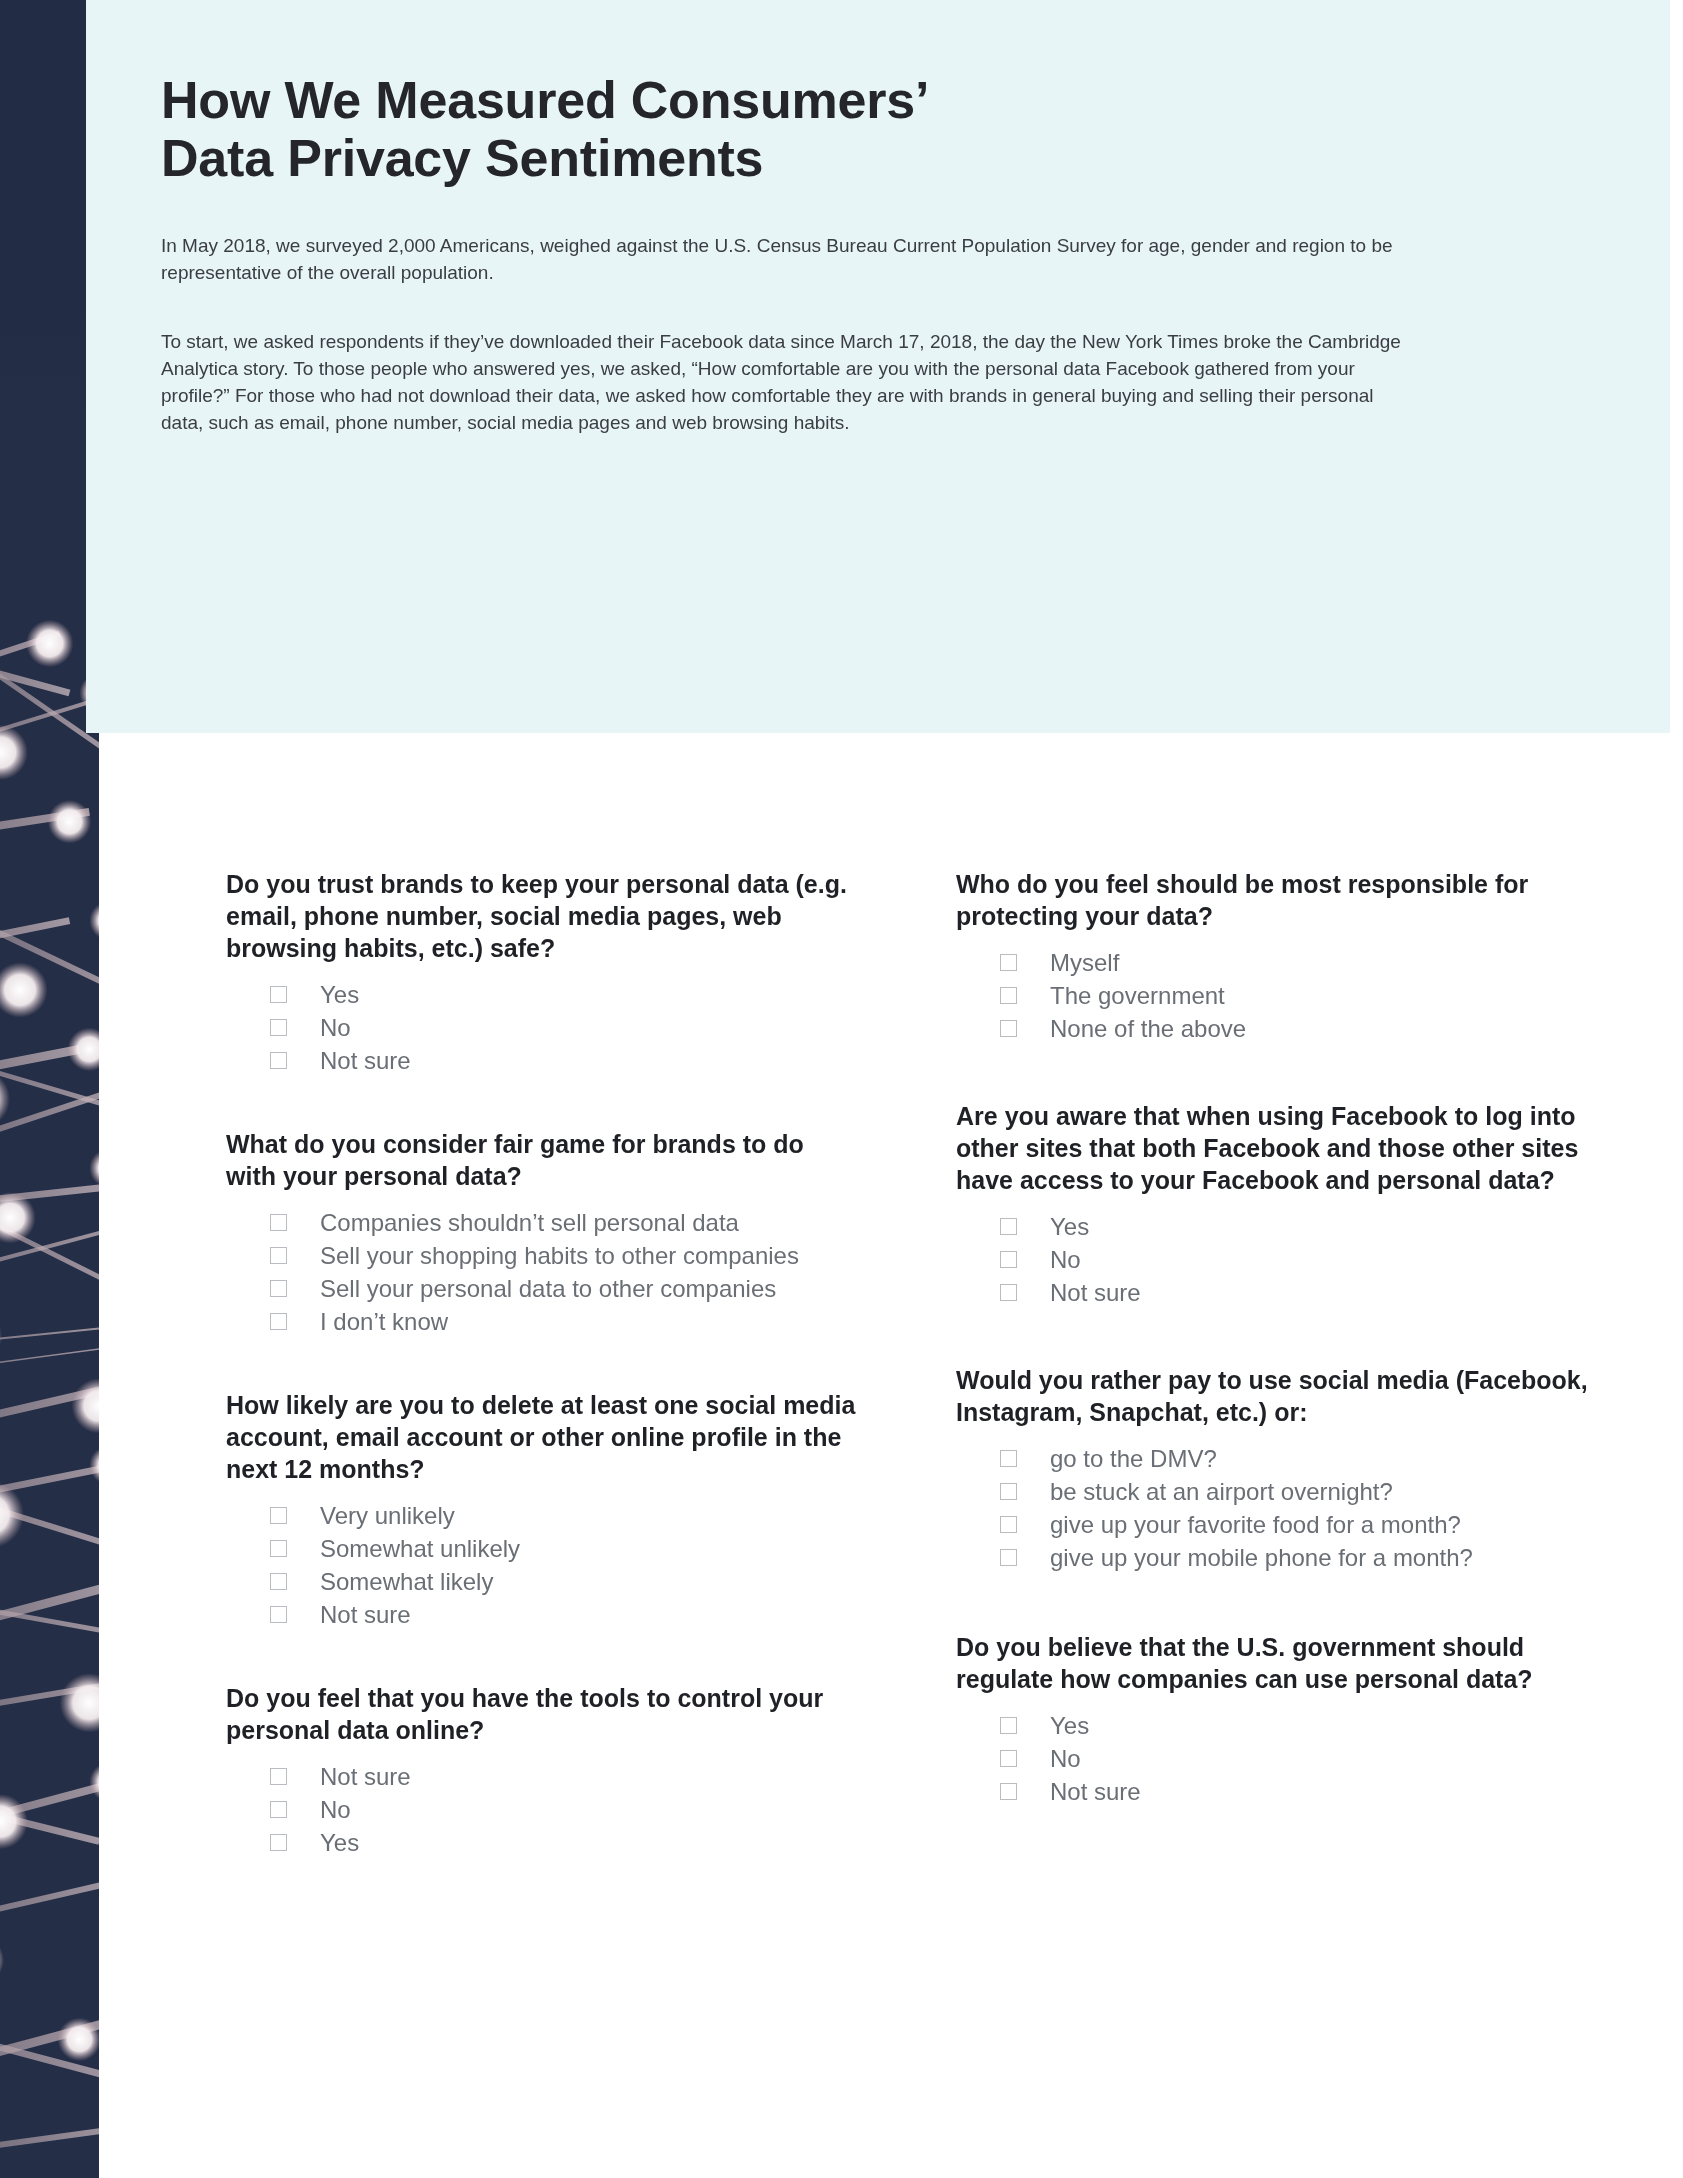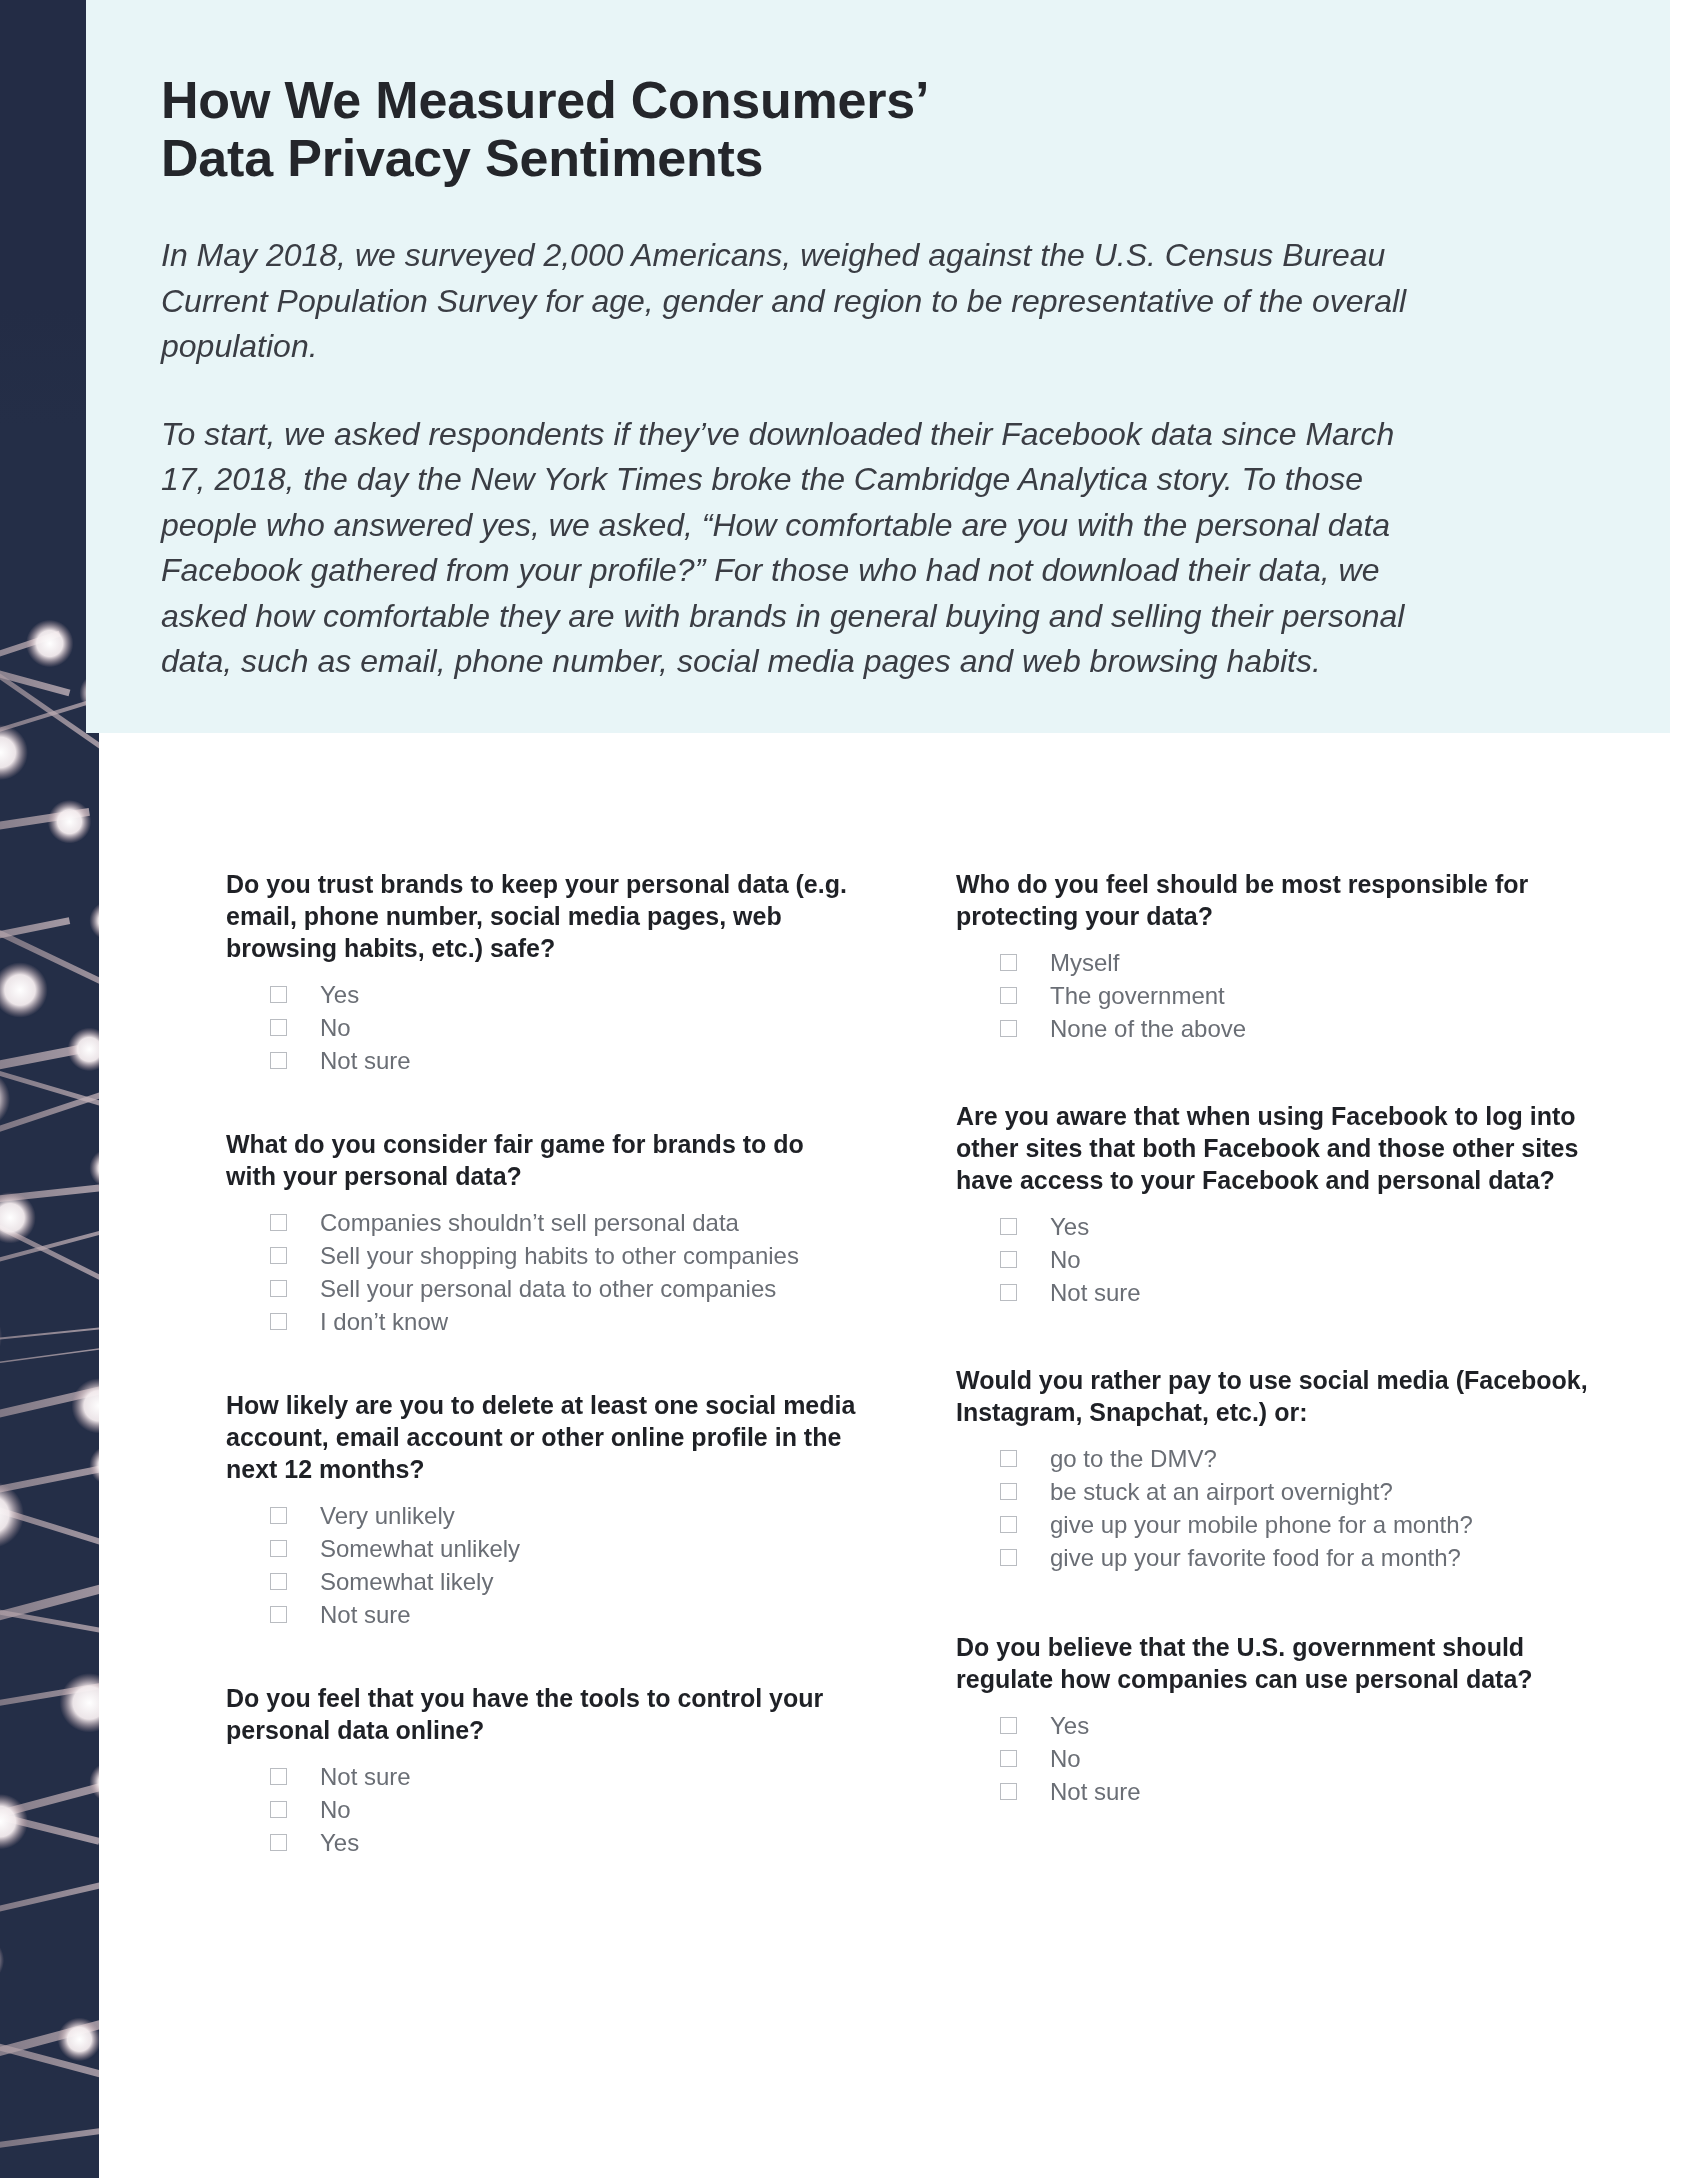--- a/index.html
+++ b/index.html
@@ -64,26 +64,25 @@
   .doc-title {
     font-size: 52px;
     line-height: 1.12;
     font-weight: 700;
     color: #24262b;
     letter-spacing: -0.2px;
     font-stretch: condensed;
   }
 
   .intro-para {
-    font-size: 32px;
+    font-size: 19px;
     line-height: 1.42;
     color: #3a3d44;
     font-weight: 400;
     max-width: 1257px;
-    font-style: italic;
   }
   .intro-para.first { margin-top: 46px; }
   .intro-para.second { margin-top: 42px; }
 
   
   #survey {
     position: absolute;
     left: 99px;
     top: 733px;
     width: 1584px;
@@ -380,25 +379,25 @@
               <li class="q-option">
                 <span class="cbox"></span>
                 <span class="opt-label">go to the DMV?</span>
               </li>
               <li class="q-option">
                 <span class="cbox"></span>
                 <span class="opt-label">be stuck at an airport overnight?</span>
               </li>
               <li class="q-option">
                 <span class="cbox"></span>
+                <span class="opt-label">give up your favorite food for a month?</span>
+              </li>
+              <li class="q-option">
+                <span class="cbox"></span>
                 <span class="opt-label">give up your mobile phone for a month?</span>
-              </li>
-              <li class="q-option">
-                <span class="cbox"></span>
-                <span class="opt-label">give up your favorite food for a month?</span>
               </li>
             </ul>
           </div>
           <div class="q-block">
             <div class="q-title">Do you believe that the U.S. government should regulate how companies can use personal data?</div>
             <ul class="q-options">
               <li class="q-option">
                 <span class="cbox"></span>
                 <span class="opt-label">Yes</span>
               </li>

